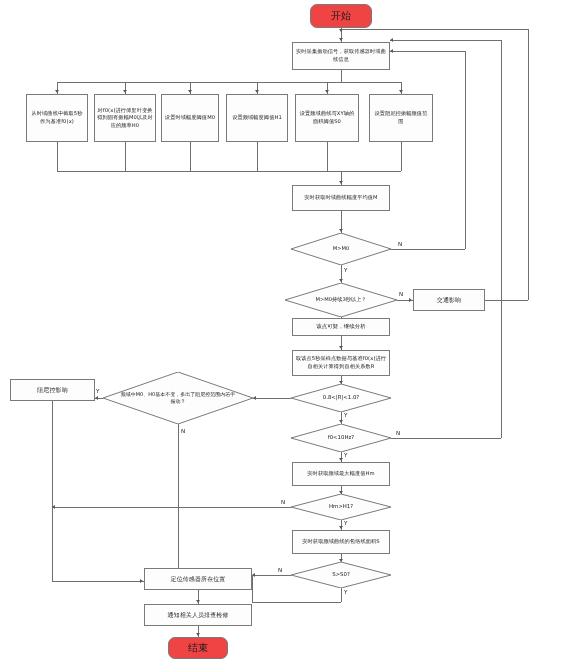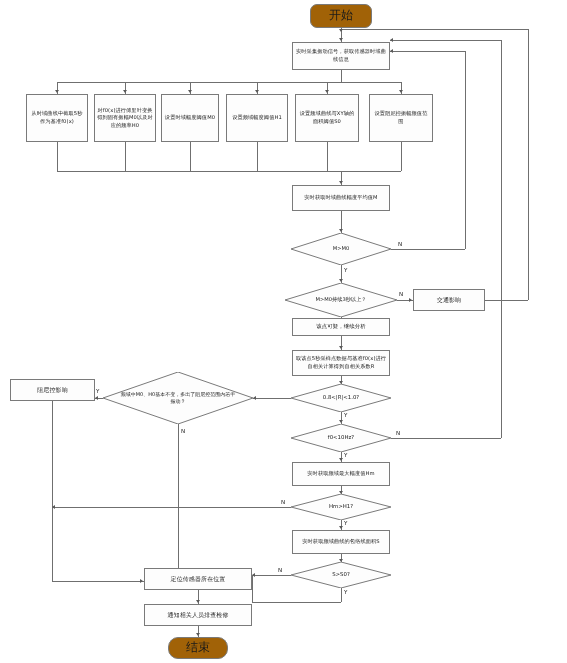--- a/index.html
+++ b/index.html
@@ -2,21 +2,21 @@
 <html><head>
 <meta charset="utf-8">
 <style>
   html,body{margin:0;padding:0;background:#ffffff;}
   body{font-family:"DejaVu Sans","Liberation Sans",sans-serif;}
   #canvas{position:relative;width:567px;height:663px;background:#fff;overflow:hidden;}
   .node{position:absolute;box-sizing:border-box;display:flex;align-items:center;
         justify-content:center;text-align:center;color:#1a1a1a;
         font-size:5.2px;line-height:1.45;letter-spacing:.1px;padding:1px 2px;}
   .proc{border:1px solid #7a7a7a;background:#fdfdfd;}
-  .term{border:1px solid #7a7a7a;background:#a16207;border-radius:7px;font-size:12px;}
+  .term{border:1px solid #7a7a7a;background:#ef4444;border-radius:7px;font-size:10px;}
   .diamond-wrap{position:absolute;}
   .diamond-wrap svg{position:absolute;left:0;top:0;}
   .diamond-label{position:absolute;left:0;top:0;width:100%;height:100%;
         display:flex;align-items:center;justify-content:center;text-align:center;
         font-size:5.2px;line-height:1.4;color:#1a1a1a;padding:0 8px;box-sizing:border-box;}
   .ln{position:absolute;background:#6f6f6f;}
   .lnh{height:1px;}
   .lnv{width:1px;}
   .edge-label{position:absolute;font-size:5.6px;color:#1a1a1a;font-family:"DejaVu Sans",sans-serif;}
   .arw{position:absolute;width:0;height:0;}
@@ -216,15 +216,15 @@
   <div class="node proc" style="left:144px;top:568px;width:108px;height:22px;font-size:6px;">定位传感器所在位置</div>
 
   <div class="ln lnv" style="left:198px;top:590px;height:14px;"></div>
   <div class="arw arw-d" style="left:195.8px;top:600px;"></div>
 
   <div class="node proc" style="left:144px;top:604px;width:108px;height:22px;font-size:6px;">通知相关人员排查检修</div>
 
   <div class="ln lnv" style="left:198px;top:626px;height:11px;"></div>
   <div class="arw arw-d" style="left:195.8px;top:633px;"></div>
 
-  <div class="node term" style="left:168px;top:637px;width:60px;height:22px;border-radius:10px;">结束</div>
+  <div class="node term" style="left:168px;top:637px;width:60px;height:22px;">结束</div>
 
 </div>
 
 </body></html>

